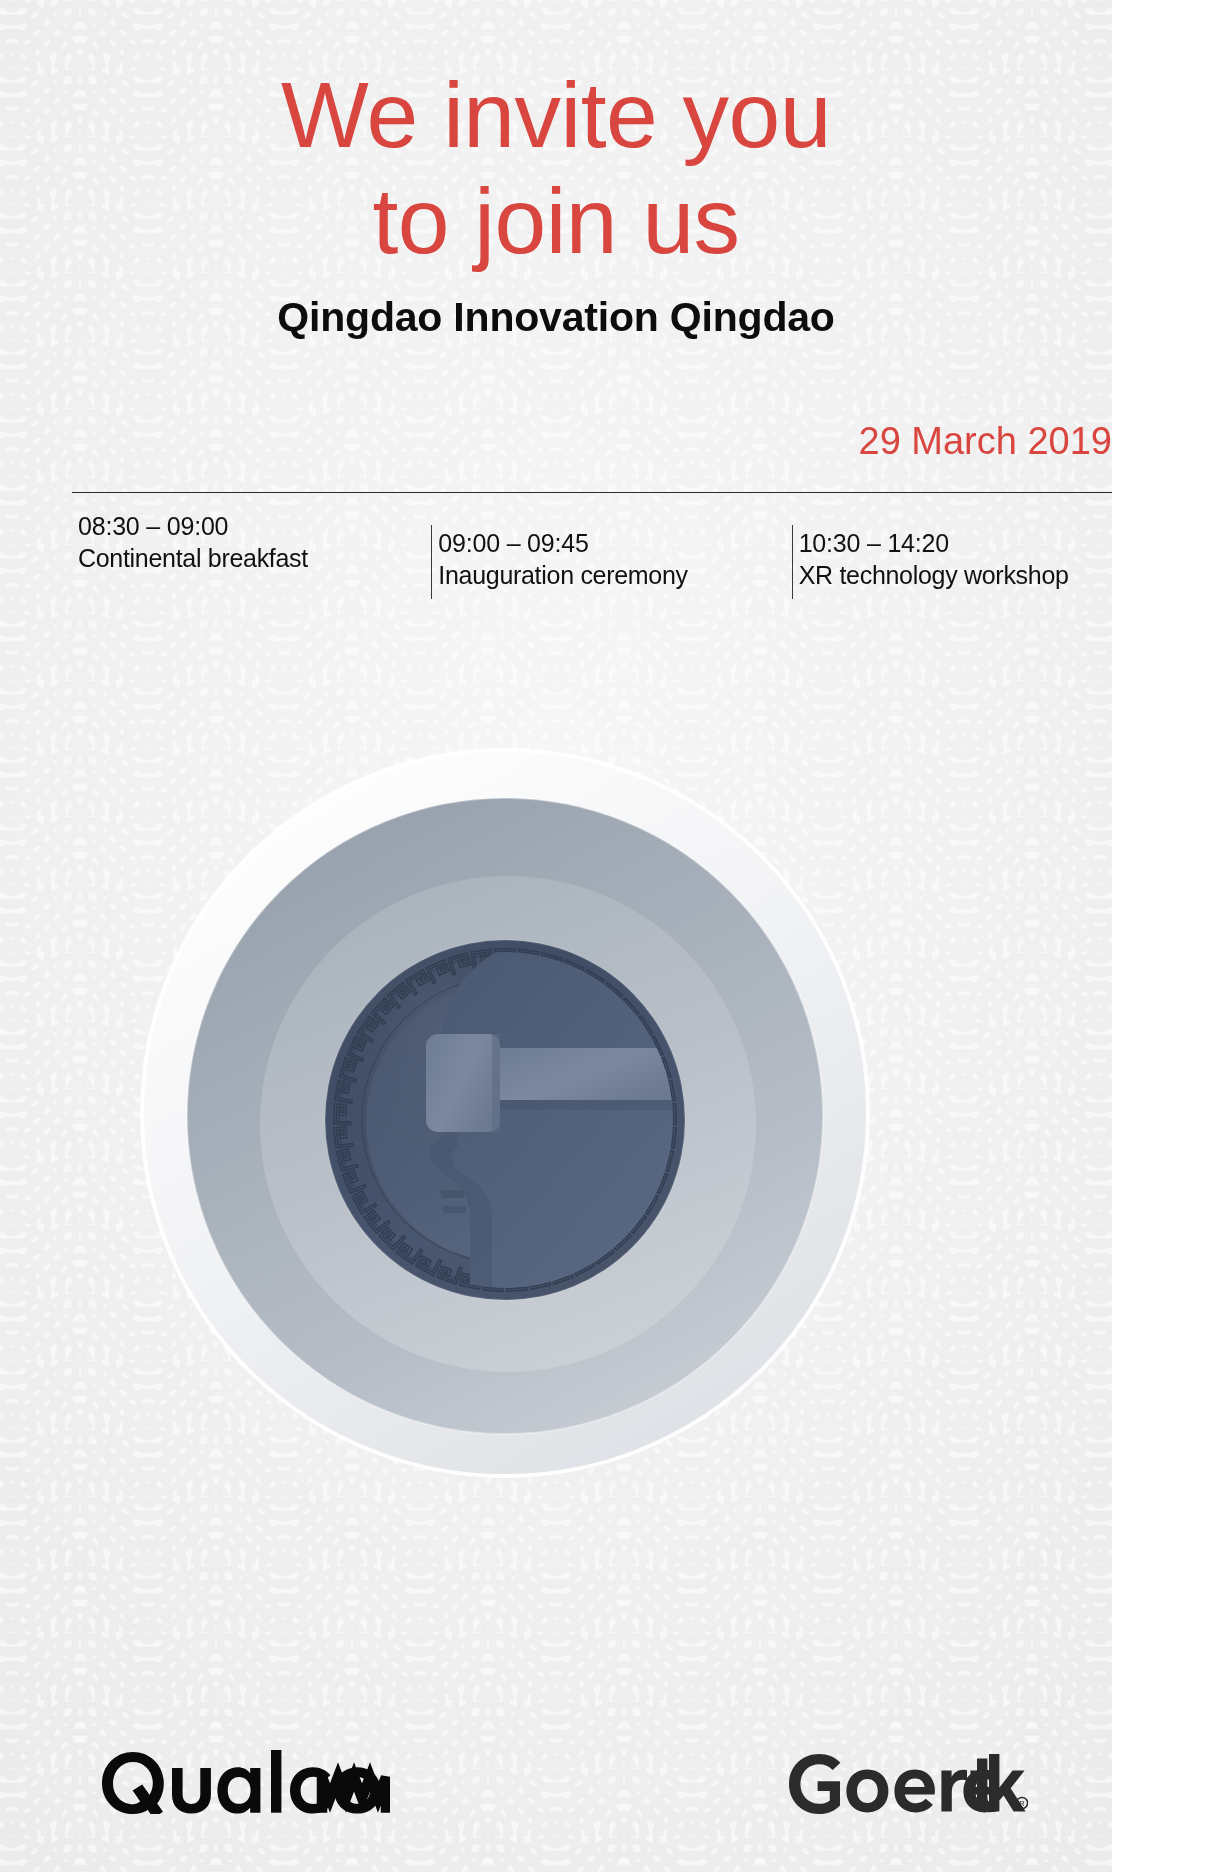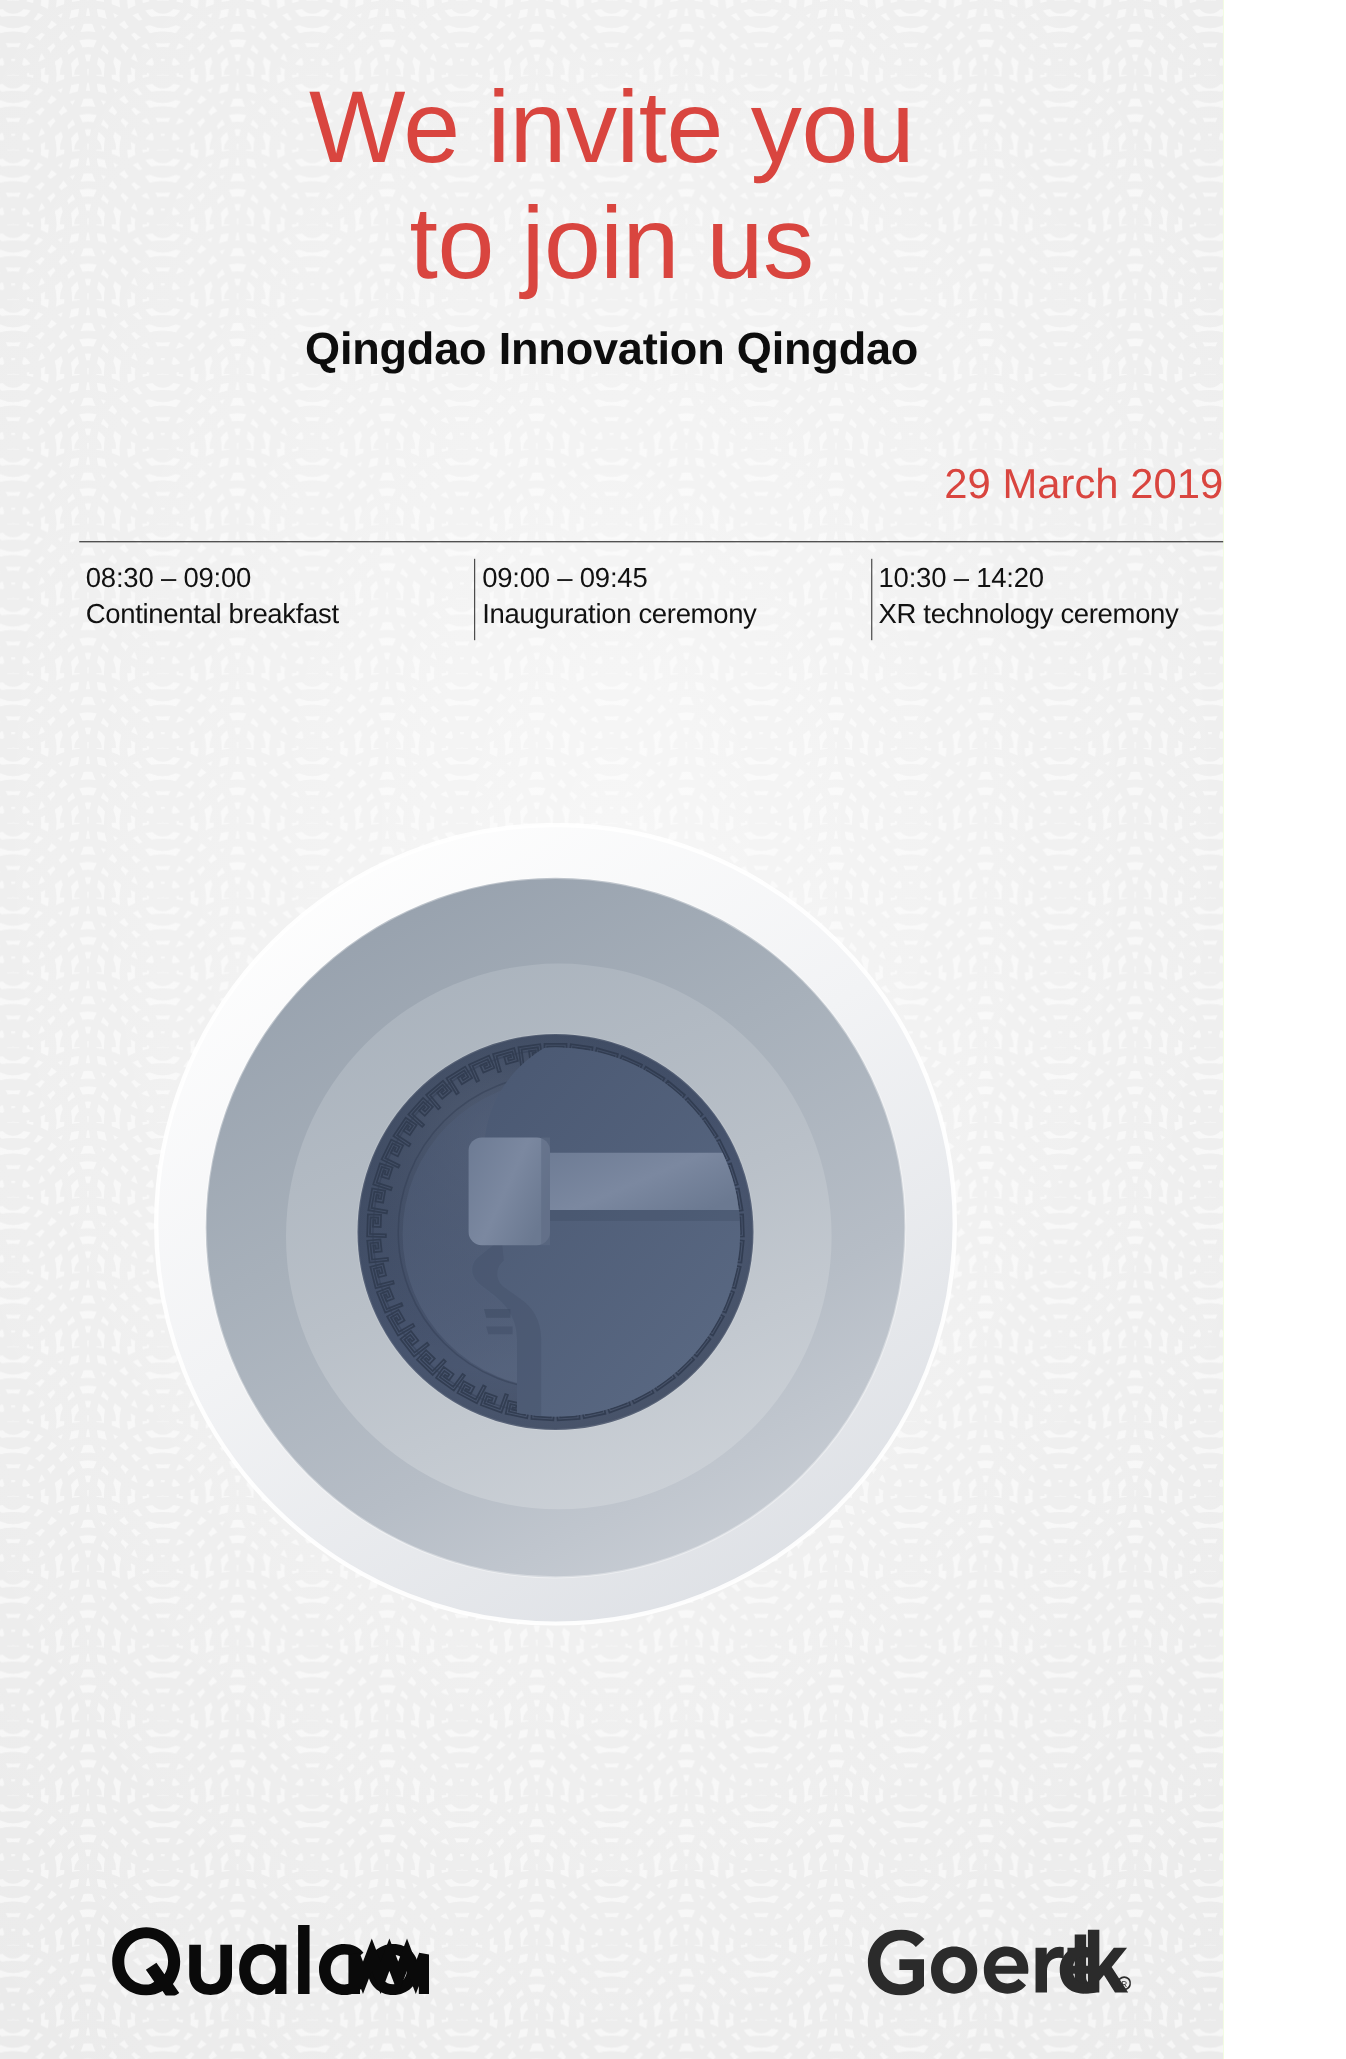--- a/index.html
+++ b/index.html
@@ -5,21 +5,21 @@
   html, body {
     margin: 0;
     padding: 0;
     background: #ffffff;
   }
   #poster {
     position: relative;
     width: 1112px;
     height: 1872px;
     overflow: hidden;
-    background: #bef264;
+    background: #fef9c3;
     font-family: "Liberation Sans", sans-serif;
     -webkit-font-smoothing: antialiased;
   }
 
   
   #bg-pattern {
     position: absolute;
     inset: 0;
     background: #f6f6f6;
     z-index: 0;
@@ -84,21 +84,21 @@
     display: flex;
     padding-top: 15px;
   }
   .sched-col {
     flex: 1 1 0;
     text-align: left;
     color: #111111;
     padding: 2px 6px 8px 6px;
     position: relative;
   }
-  .sched-col + .sched-col { border-left: 1.5px solid #3a3a3a; }
+  .sched-col + .sched-col { border-left: 1.5px solid #3a3a3a; margin-top: 17px; }
   .sched-time {
     font-size: 25px;
     line-height: 1.28;
     font-weight: 400;
     letter-spacing: -0.2px;
   }
   .sched-label {
     font-size: 25px;
     line-height: 1.28;
     font-weight: 400;
@@ -214,21 +214,21 @@
       <div class="sched-col">
         <div class="sched-time">08:30 – 09:00</div>
         <div class="sched-label">Continental breakfast</div>
       </div>
       <div class="sched-col">
         <div class="sched-time">09:00 – 09:45</div>
         <div class="sched-label">Inauguration ceremony</div>
       </div>
       <div class="sched-col">
         <div class="sched-time">10:30 – 14:20</div>
-        <div class="sched-label">XR technology ceremony</div>
+        <div class="sched-label">XR technology workshop</div>
       </div>
     </div>
 
 
     <div id="medallion">
       <svg viewBox="0 0 730 730" xmlns="http://www.w3.org/2000/svg">
         <defs>
           <linearGradient id="outerRingGrad" x1="0.2" y1="0" x2="0.8" y2="1">
             <stop offset="0%" stop-color="#ffffff"></stop>
             <stop offset="45%" stop-color="#f2f3f5"></stop>

